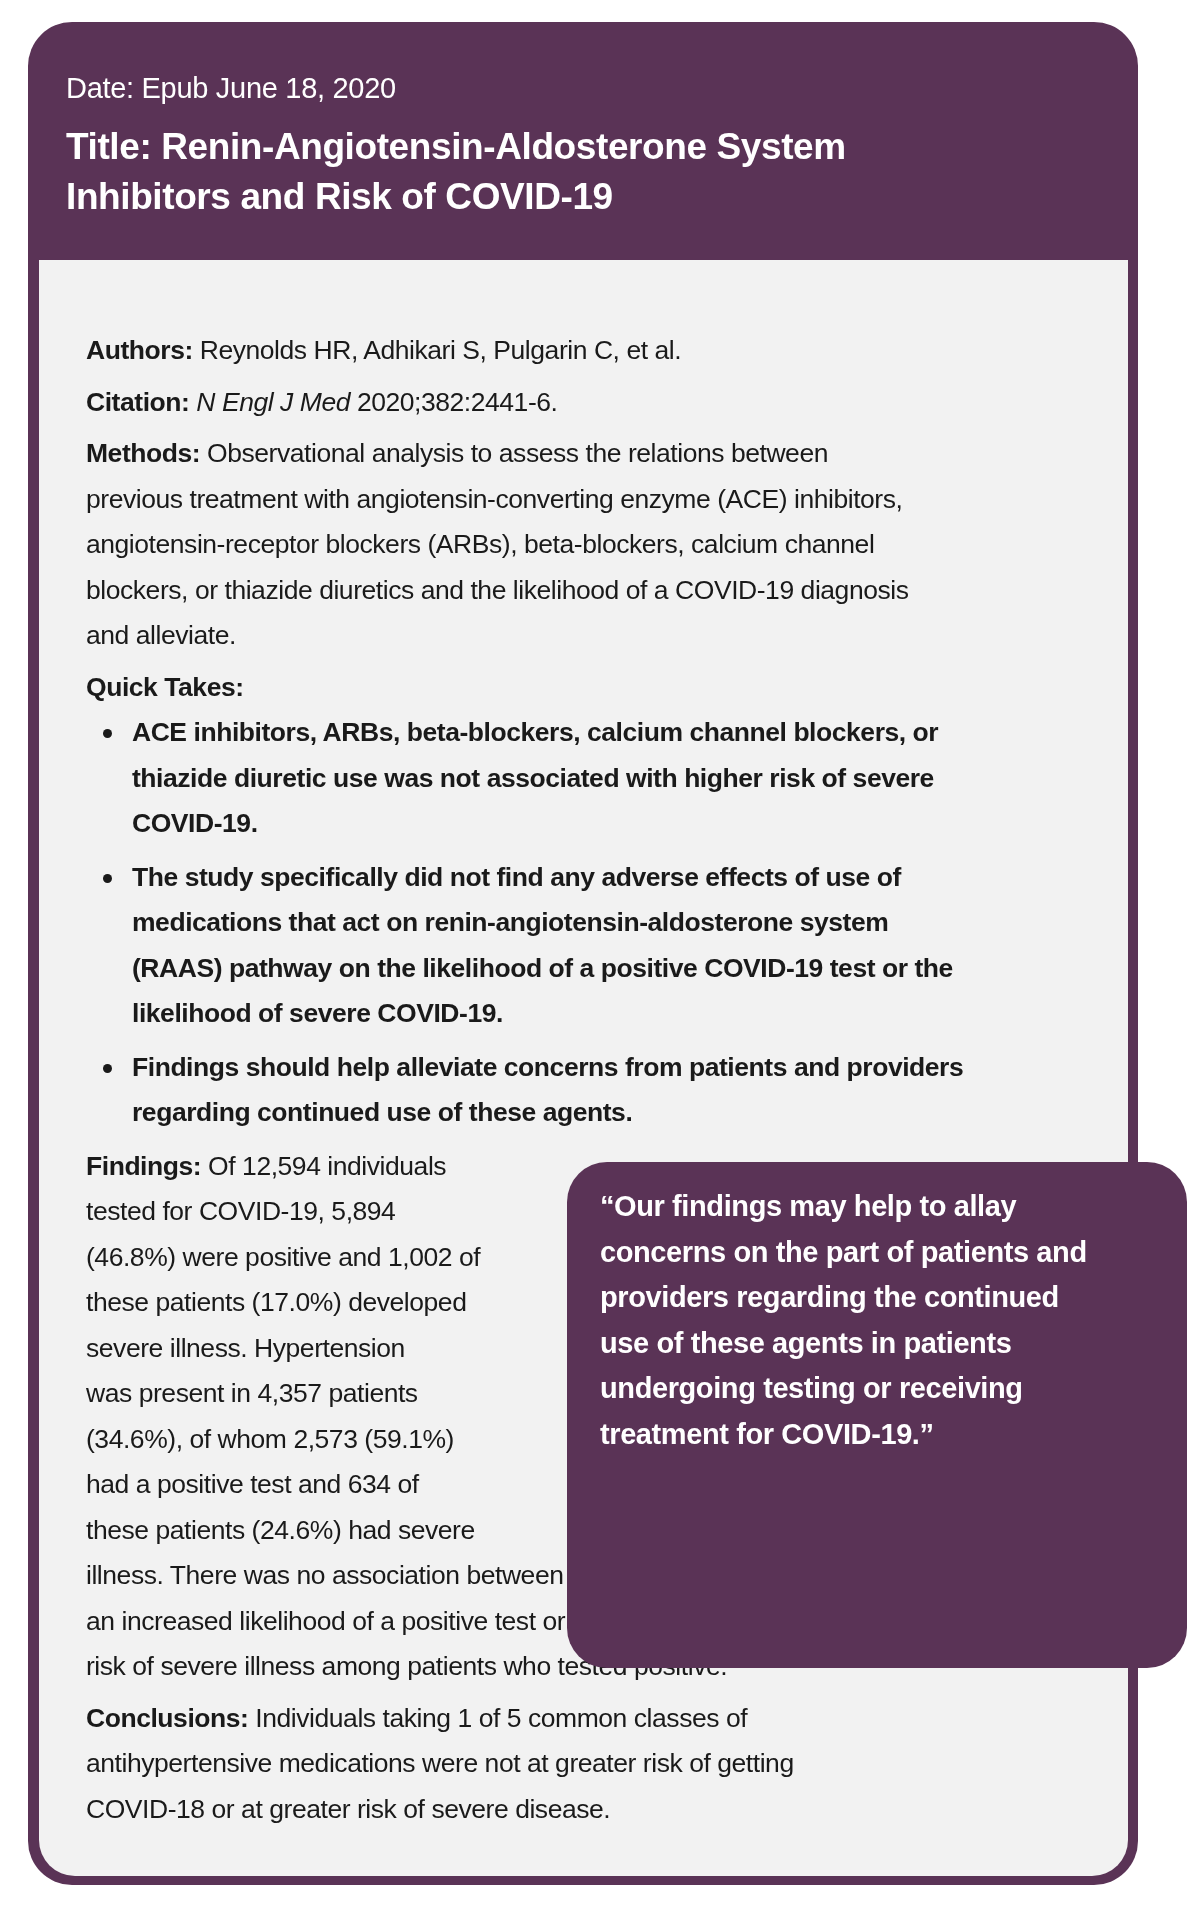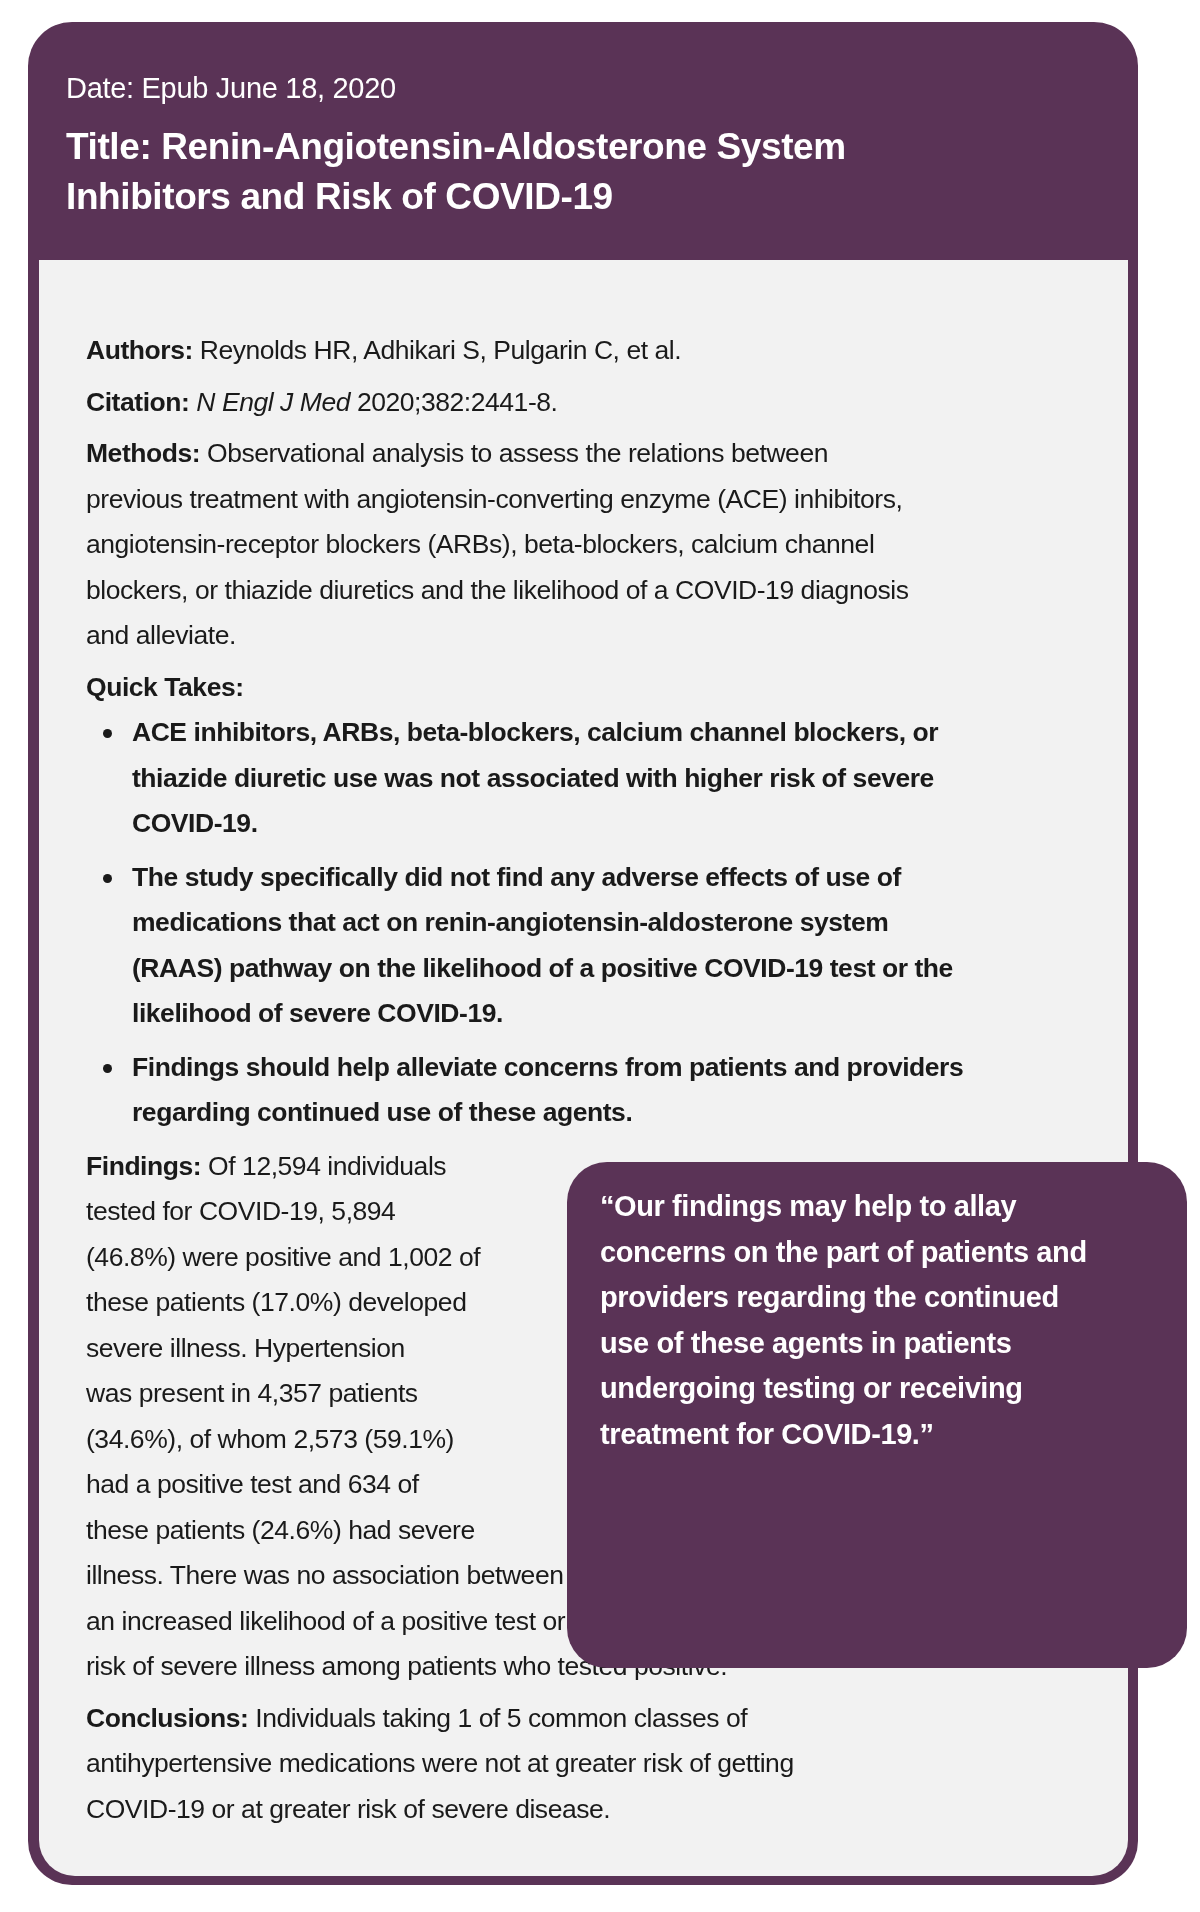--- a/index.html
+++ b/index.html
@@ -46,21 +46,21 @@
     <div class="content">
 
       <div class="para">
         <span class="line">
           <span class="lbl">Authors:</span><span> Reynolds HR, Adhikari S, Pulgarin C, et al.</span>
         </span>
       </div>
 
       <div class="para">
         <span class="line">
-          <span class="lbl">Citation:</span><span class="ital"> N Engl J Med</span><span> 2020;382:2441-8.</span>
+          <span class="lbl">Citation:</span><span class="ital"> N Engl J Med</span><span> 2020;382:2441-6.</span>
         </span>
       </div>
 
       <div class="para">
         <span class="line">
           <span class="lbl">Methods:</span><span> Observational analysis to assess the relations between</span>
         </span>
         <span class="line">previous treatment with angiotensin-converting enzyme (ACE) inhibitors,</span>
         <span class="line">angiotensin-receptor blockers (ARBs), beta-blockers, calcium channel</span>
         <span class="line">blockers, or thiazide diuretics and the likelihood of a COVID-19 diagnosis</span>
@@ -104,21 +104,21 @@
         <span class="line">illness. There was no association between any single medication class and</span>
         <span class="line">an increased likelihood of a positive test or a substantial increase in the</span>
         <span class="line">risk of severe illness among patients who tested positive.</span>
       </div>
 
       <div class="para">
         <span class="line">
           <span class="lbl">Conclusions:</span><span> Individuals taking 1 of 5 common classes of</span>
         </span>
         <span class="line">antihypertensive medications were not at greater risk of getting</span>
-        <span class="line">COVID-19 or at greater risk of severe disease.</span>
+        <span class="line">COVID-18 or at greater risk of severe disease.</span>
       </div>
 
     </div>
   </div>
 </div>
 
 <div class="quote">
   <span class="line">“Our findings may help to allay</span>
   <span class="line">concerns on the part of patients and</span>
   <span class="line">providers regarding the continued</span>

